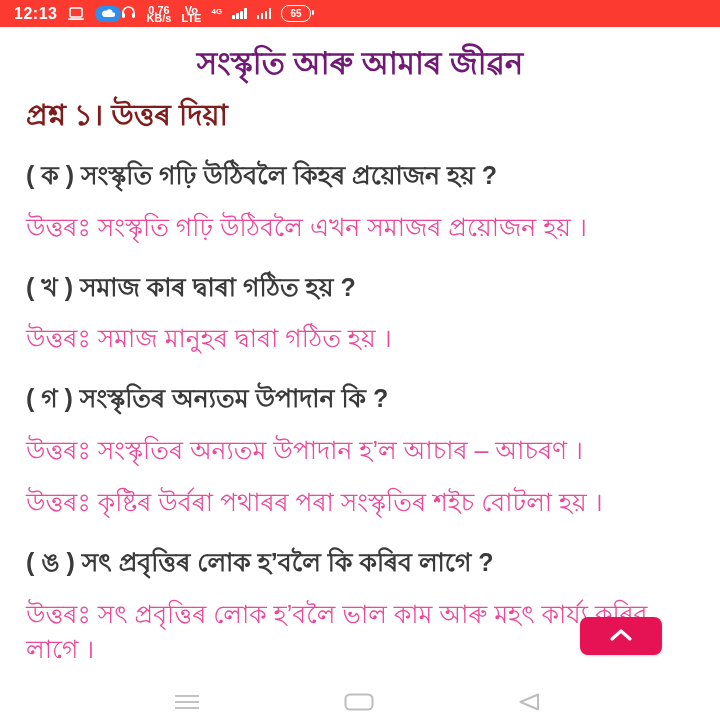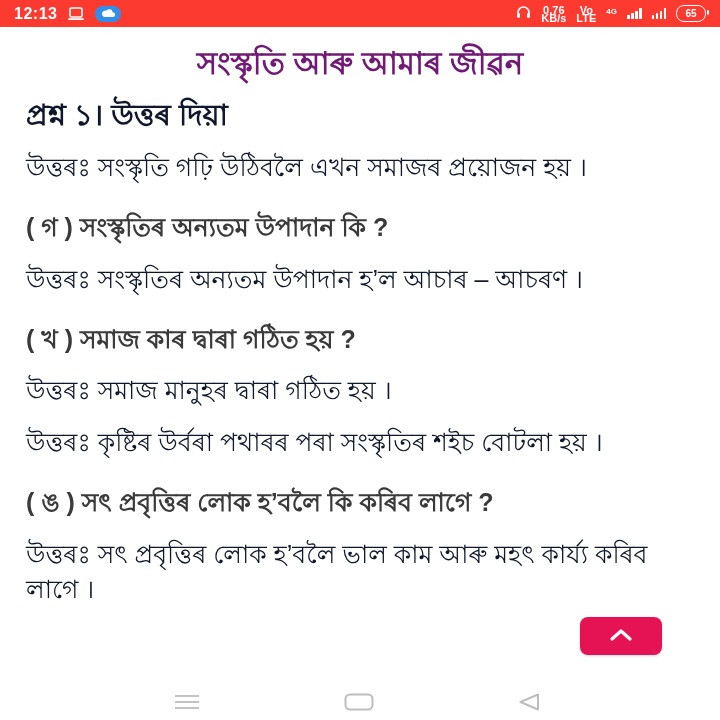--- a/index.html
+++ b/index.html
@@ -1,21 +1,21 @@
 <!DOCTYPE html>
 <html><head>
 <meta charset="utf-8">
 <style>
   html,body{margin:0;padding:0;background:#fff;}
   .phone{position:relative;width:720px;height:720px;background:#ffffff;overflow:hidden;
          font-family:"Liberation Sans","DejaVu Sans",sans-serif;}
 
   
   .statusbar{position:absolute;top:0;left:0;width:720px;height:27px;background:#fc3a30;
-             color:#fff;display:flex;align-items:center;justify-content:space-between;
+             color:#fff;display:flex;align-items:center;
              padding:0 14px;box-sizing:border-box;}
   .sb-left,.sb-right{display:flex;align-items:center;gap:10px;}
   .sb-time{font-size:16px;font-weight:bold;letter-spacing:.5px;}
   .sb-laptop{display:inline-flex;}
   .sb-cloudbadge{width:26px;height:16px;background:#2f8fea;border-radius:9px;
                  display:flex;align-items:center;justify-content:center;}
   .sb-stack{display:flex;flex-direction:column;align-items:center;line-height:8px;
             font-size:11px;font-weight:bold;}
   .sb-bars{display:flex;align-items:flex-end;gap:1.5px;height:11px;}
   .sb-bars i{display:block;width:2.5px;background:#fff;border-radius:.5px;}
@@ -24,24 +24,24 @@
   .sb-sig{display:flex;align-items:flex-end;gap:10px;}
   .sb-4g{font-size:8px;font-weight:bold;line-height:8px;align-self:flex-start;}
   .sb-batt{position:relative;width:28px;height:15px;border:1.5px solid #fff;border-radius:8px;
            display:flex;align-items:center;justify-content:center;font-size:10px;font-weight:bold;}
   .sb-batt:after{content:"";position:absolute;right:-4px;top:4px;width:2px;height:5px;
                  background:#fff;border-radius:1px;}
 
   
   .content{position:absolute;top:27px;left:0;width:720px;padding:10px 26px 0;box-sizing:border-box;}
   .title{margin:8px 0 0;text-align:center;color:#701a75;font-size:31px;font-weight:bold;line-height:1.2;}
-  .subtitle{margin-top:16px;color:#0f172a;font-size:29px;font-weight:bold;line-height:1.2;}
+  .subtitle{margin-top:16px;color:#7f1d1d;font-size:29px;font-weight:bold;line-height:1.2;}
   .qa-block{margin:0;}
   .question{margin-top:26px;color:#3a3a3a;font-size:25px;font-weight:bold;line-height:1.35;}
-  .answer{margin-top:17px;color:#0f172a;font-size:25px;line-height:1.4;}
+  .answer{margin-top:17px;color:#ec4899;font-size:25px;line-height:1.4;}
 
   
   .fab{position:absolute;right:58px;top:617px;width:82px;height:38px;background:#e51353;
        border:none;border-radius:8px;display:flex;align-items:center;justify-content:center;
        cursor:pointer;box-shadow:0 1px 3px rgba(0,0,0,.15);}
 
   
   .navbar{position:absolute;bottom:0;left:0;width:720px;height:33px;background:#fff;
           display:flex;align-items:center;justify-content:space-between;
           padding:0 178px 0 172px;box-sizing:border-box;}
@@ -104,31 +104,32 @@
         <span>65</span>
       </span>
     </div>
   </div>
 
   <div class="content">
     <h1 class="title">সংস্কৃতি আৰু আমাৰ জীৱন</h1>
     <div class="subtitle">প্ৰশ্ন ১। উত্তৰ দিয়া</div>
 
     <div class="qa-block">
+      <div class="question">( ক ) সংস্কৃতি গঢ়ি উঠিবলৈ কিহৰ প্ৰয়োজন হয় ?</div>
       <div class="answer">উত্তৰঃ  সংস্কৃতি গঢ়ি উঠিবলৈ এখন সমাজৰ প্ৰয়োজন হয় ।</div>
+    </div>
+
+    <div class="qa-block">
+      <div class="question">( খ ) সমাজ কাৰ দ্বাৰা গঠিত হয় ?</div>
+      <div class="answer">উত্তৰঃ  সমাজ মানুহৰ দ্বাৰা গঠিত হয় ।</div>
     </div>
 
     <div class="qa-block">
       <div class="question">( গ ) সংস্কৃতিৰ অন্যতম উপাদান কি ?</div>
       <div class="answer">উত্তৰঃ সংস্কৃতিৰ অন্যতম উপাদান হ’ল আচাৰ – আচৰণ ।</div>
-    </div>
-
-    <div class="qa-block">
-      <div class="question">( খ ) সমাজ কাৰ দ্বাৰা গঠিত হয় ?</div>
-      <div class="answer">উত্তৰঃ  সমাজ মানুহৰ দ্বাৰা গঠিত হয় ।</div>
     </div>
 
     <div class="qa-block">
       <div class="answer">উত্তৰঃ কৃষ্টিৰ উৰ্বৰা পথাৰৰ পৰা সংস্কৃতিৰ শইচ বোটলা হয় ।</div>
     </div>
 
     <div class="qa-block">
       <div class="question">( ঙ ) সৎ প্ৰবৃত্তিৰ লোক হ’বলৈ কি কৰিব লাগে ?</div>
       <div class="answer">উত্তৰঃ সৎ প্ৰবৃত্তিৰ লোক হ’বলৈ ভাল কাম আৰু মহৎ কাৰ্য্য কৰিব লাগে ।</div>
     </div>

